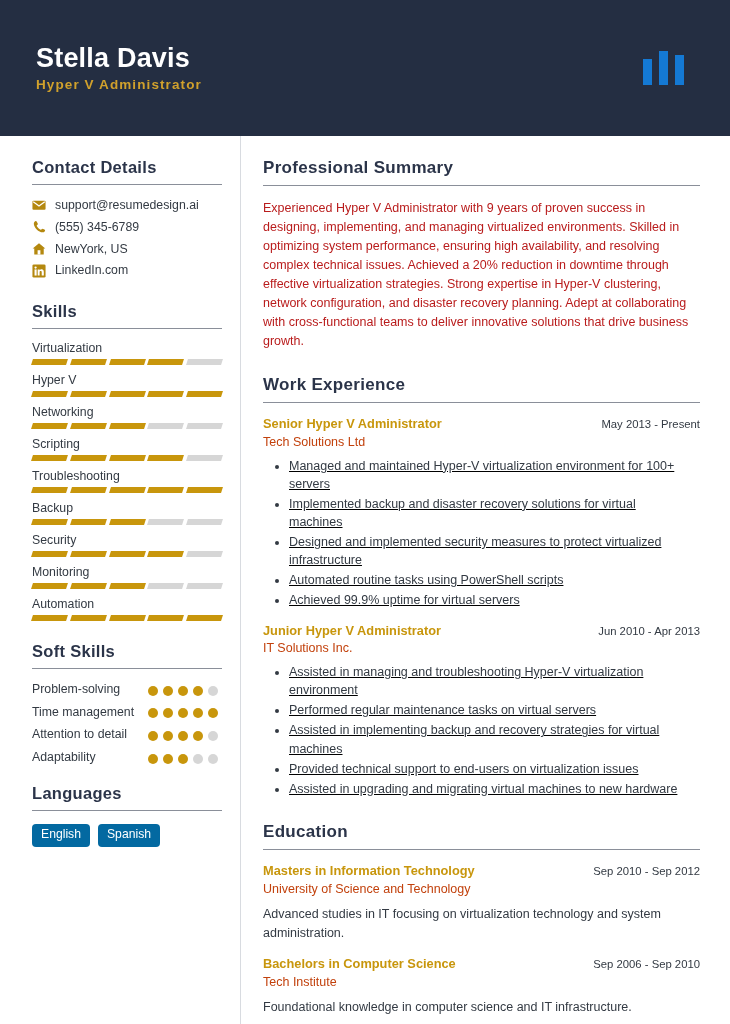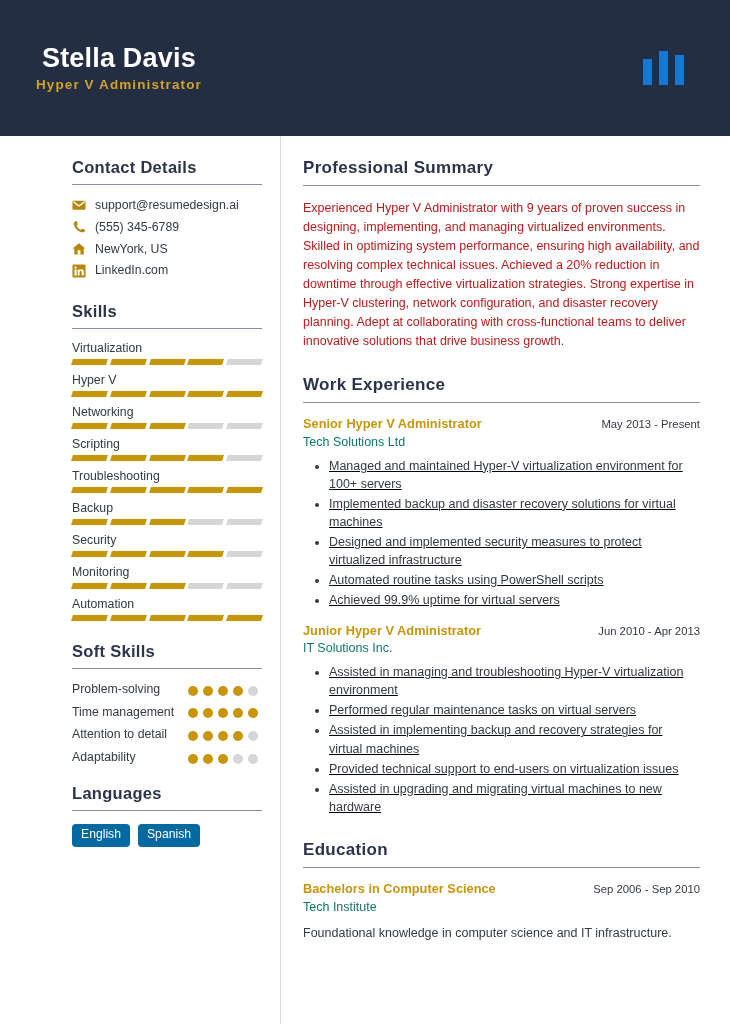--- a/index.html
+++ b/index.html
@@ -13,42 +13,42 @@
 
   
   .header {
     height: 136px;
     background: #242e42;
     display: flex;
     align-items: center;
     justify-content: space-between;
     padding: 0 46px 0 36px;
   }
-  .header-names { display:flex; flex-direction:column; gap:4px;align-items:center; }
+  .header-names { display:flex; flex-direction:column; gap:4px; }
   .full-name {
     color: #ffffff;
     font-size: 27px;
     font-weight: bold;
     letter-spacing: .2px;
     line-height: 1.1;
   }
   .job-title {
     color: #d1a12c;
     font-size: 13.5px;
     font-weight: bold;
     letter-spacing: 1.1px;
   }
   .logo { display: flex; align-items: flex-end; gap: 7px; height: 34px; }
   .logo span { display:block; width: 9px; background: #1479d4; }
   .logo .bar-a { height: 26px; }
   .logo .bar-b { height: 34px; }
   .logo .bar-c { height: 30px; }
 
   
-  .body { display: flex; height: 888px; padding-left: 40px; }
+  .body { display: flex; height: 888px; }
   .sidebar { width: 240px; padding: 22px 18px 0 32px; }
   .main {
     flex: 1;
     padding: 22px 30px 0 22px;
     border-left: 1px solid #d8dbe0;
   }
 
   
   .sec-title {
     color: #2b3449;
@@ -132,21 +132,21 @@
     font-weight: bold;
     line-height: 1.3;
   }
   .entry-date {
     color: #333a43;
     font-size: 11.3px;
     flex: none;
     line-height: 1.3;
   }
   .entry-org {
-    color: #0f766e;
+    color: #c2410c;
     font-size: 12.5px;
     line-height: 1.35;
     margin-top: 1px;
   }
   .entry-bullets { margin: 6px 12px 0 0; padding-left: 26px; text-decoration: underline; }
   .entry-bullets li {
     color: #333a43;
     font-size: 12.5px;
     line-height: 1.45;
     margin-bottom: 2px;
@@ -437,20 +437,28 @@
       </div>
 
       <div class="gap-lg"></div>
 
       <div class="sec-block">
         <div class="sec-title">Education</div>
         <div class="sec-rule"></div>
         <div id="edu-wrap">
             <div class="entry">
               <div class="entry-head">
+                <div class="entry-role">Masters in Information Technology</div>
+                <div class="entry-date">Sep 2010 - Sep 2012</div>
+              </div>
+              <div class="entry-org">University of Science and Technology</div>
+              <div class="entry-desc">Advanced studies in IT focusing on virtualization technology and system administration.</div>
+            </div>
+            <div class="entry">
+              <div class="entry-head">
                 <div class="entry-role">Bachelors in Computer Science</div>
                 <div class="entry-date">Sep 2006 - Sep 2010</div>
               </div>
               <div class="entry-org">Tech Institute</div>
               <div class="entry-desc">Foundational knowledge in computer science and IT infrastructure.</div>
             </div>
           </div>
       </div>
 
     </div>

